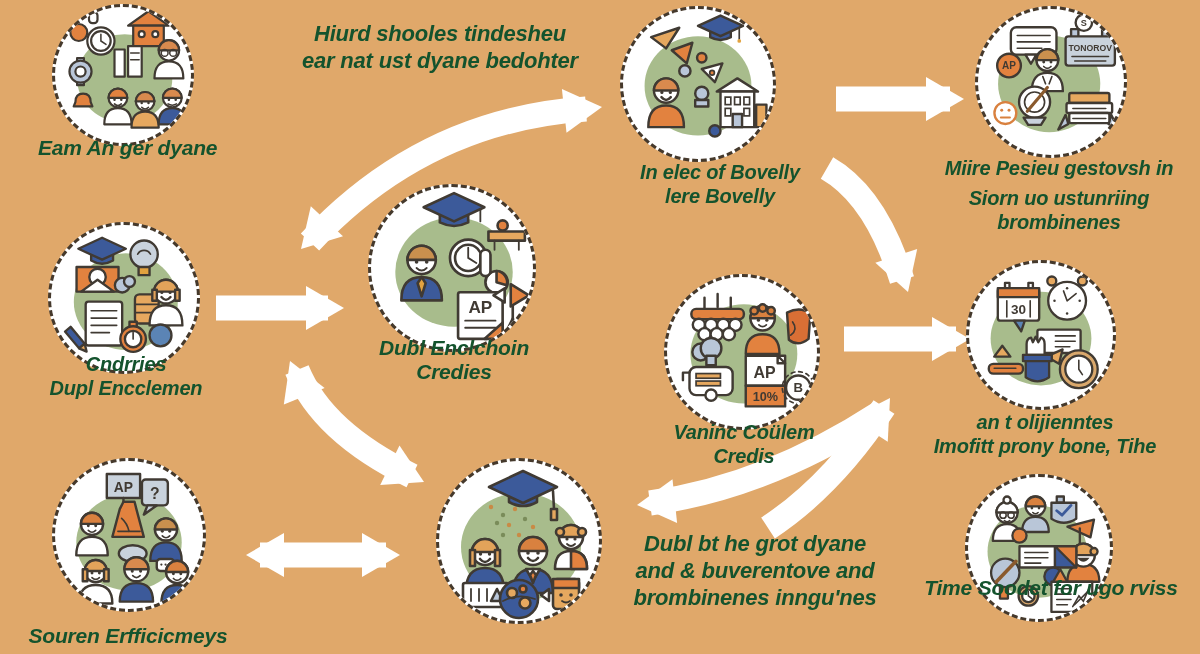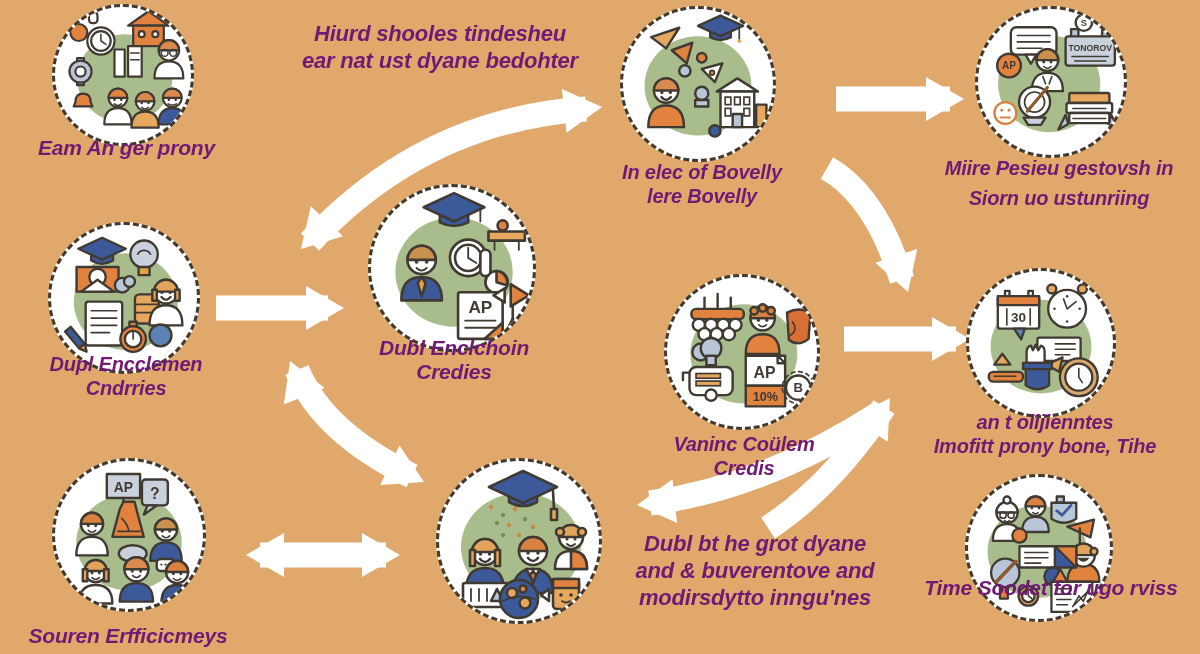--- a/index.html
+++ b/index.html
@@ -11,21 +11,21 @@
   .arrows{position:absolute;left:0;top:0;width:1200px;height:654px;z-index:1;}
   .node-circle{
     position:absolute;z-index:2;border-radius:50%;
     background:#ffffff;border:3px dashed #45392c;box-sizing:border-box;
   }
   .node-circle svg{display:block;width:100%;height:100%;border-radius:50%;}
   .icon-svg .s{stroke:#403a33;stroke-width:2.6;stroke-linecap:round;stroke-linejoin:round;}
   .icon-svg .thin{stroke:#403a33;stroke-width:1.8;stroke-linecap:round;}
   .icon-svg text{font-family:"Liberation Sans",sans-serif;font-weight:700;fill:#403a33;}
   .label{
-    position:absolute;z-index:3;color:#701a75;
+    position:absolute;z-index:3;color:#14532d;
     font-weight:700;font-style:italic;font-size:20px;line-height:24px;
     text-align:center;letter-spacing:-0.2px;
   }
   .label.single{font-size:21px;}
   .tblock{font-size:22px;line-height:27px;}
 </style>
 </head>
 <body>
 
 <svg class="arrows" viewBox="0 0 1200 654" aria-hidden="true">
@@ -112,21 +112,21 @@
       <path class="s" fill="#3c5a9a" d="M-16,22 Q-16,3 0,3 Q16,3 16,22 Z"></path>
       <circle class="s" fill="#fff" cx="0" cy="-9" r="11"></circle>
       <path class="s" fill="#d98a4e" d="M-11,-9 a11,11 0 0 1 22,0 Z"></path>
       <circle cx="-4" cy="-7" r="1.5" fill="#403a33"></circle>
         <circle cx="4" cy="-7" r="1.5" fill="#403a33"></circle>
       <path class="thin" d="M-5,-2 q5,3 10,0" fill="none"></path>
     </g>
   </svg>
 </div>
 <div class="label single" style="left:38px;top:136px;width:215px;text-align:left">
-  <div>Eam An ger prony</div>
+  <div>Eam An ger dyane</div>
 </div>
 
 <div class="node-circle" style="left:48px;top:222px;width:152px;height:152px">
   <svg class="icon-svg" viewBox="0 0 160 160">
     <ellipse cx="82" cy="84" rx="57" ry="53" fill="#a8bc8c"></ellipse>
     <g transform="translate(56,26)">
       <path class="s" fill="#3c5a9a" d="M-12,4 L-12,13 Q0,20 12,13 L12,4 Z"></path>
       <polygon class="s" fill="#3c5a9a" points="-26,0 0,-12 26,0 0,12"></polygon>
     </g>
     <g>
@@ -172,22 +172,22 @@
     <g>
       <rect class="s" x="86" y="106" width="8" height="6" fill="#e2823f"></rect>
       <circle class="s" cx="90" cy="125" r="14" fill="#e2823f"></circle>
       <circle class="s" cx="90" cy="125" r="9" fill="#fff"></circle>
       <line class="thin" x1="90" y1="125" x2="90" y2="118"></line>
     </g>
     <circle class="s" cx="120" cy="121" r="12" fill="#5b84b5"></circle>
   </svg>
 </div>
 <div class="label" style="left:28px;top:352px;width:196px">
+  <div>Cndrries</div>
   <div>Dupl Encclemen</div>
-  <div>Cndrries</div>
 </div>
 
 <div class="node-circle" style="left:368px;top:184px;width:168px;height:168px">
   <svg class="icon-svg" viewBox="0 0 160 160">
     <ellipse cx="82" cy="84" rx="58" ry="54" fill="#a8bc8c"></ellipse>
     <g transform="translate(82,20)">
       <path class="s" fill="#3c5a9a" d="M-14,5 L-14,15 Q0,22 14,15 L14,5 Z"></path>
       <polygon class="s" fill="#3c5a9a" points="-30,0 0,-14 30,0 0,14"></polygon>
       <line class="thin" x1="26" y1="3" x2="26" y2="14"></line>
     </g>
@@ -275,21 +275,21 @@
       <rect class="thin" x="119" y="94" width="6" height="8" fill="#fff"></rect>
       <rect class="thin" x="129" y="94" width="6" height="8" fill="#fff"></rect>
       <rect class="thin" x="109" y="106" width="6" height="8" fill="#fff"></rect>
       <rect class="thin" x="129" y="106" width="6" height="8" fill="#fff"></rect>
       <rect class="s" x="117" y="112" width="10" height="14" fill="#b9c6d8"></rect>
     </g>
     <rect class="s" x="142" y="102" width="11" height="24" fill="#e6a85f"></rect>
     <circle class="s" cx="98" cy="130" r="6" fill="#3c5a9a"></circle>
   </svg>
 </div>
-<div class="label" style="left:606px;top:160px;width:192px">
+<div class="label" style="left:624px;top:160px;width:192px">
   <div>In elec of Bovelly</div>
   <div>lere Bovelly</div>
 </div>
 
 <div class="node-circle" style="left:975px;top:6px;width:152px;height:152px">
   <svg class="icon-svg" viewBox="0 0 160 160">
     <ellipse cx="78" cy="82" rx="56" ry="53" fill="#a8bc8c"></ellipse>
     <g>
       <rect class="s" x="36" y="20" width="50" height="30" rx="6" fill="#fff"></rect>
       <polygon class="s" points="52,50 58,60 64,50" fill="#fff"></polygon>
@@ -344,20 +344,21 @@
       <line class="thin" x1="104" y1="109" x2="140" y2="109"></line>
       <line class="thin" x1="104" y1="120" x2="140" y2="120"></line>
     </g>
   </svg>
 </div>
 <div class="label" style="left:926px;top:156px;width:266px">
   <div>Miire Pesieu gestovsh in</div>
 </div>
 <div class="label" style="left:936px;top:186px;width:246px">
   <div>Siorn uo ustunriing</div>
+  <div>brombinenes</div>
 </div>
 
 <div class="node-circle" style="left:664px;top:274px;width:156px;height:156px">
   <svg class="icon-svg" viewBox="0 0 160 160">
     <ellipse cx="82" cy="82" rx="57" ry="53" fill="#a8bc8c"></ellipse>
     <g>
       <line class="s" x1="40" y1="22" x2="40" y2="34"></line>
       <line class="s" x1="54" y1="18" x2="54" y2="32"></line>
       <line class="s" x1="68" y1="22" x2="68" y2="34"></line>
       <rect class="s" x="26" y="34" width="56" height="11" rx="5" fill="#e2823f"></rect>
@@ -403,26 +404,26 @@
       <rect class="s" x="84" y="116" width="42" height="22" fill="#e2823f"></rect>
       <text x="105" y="132" font-size="13.5" text-anchor="middle" fill="#ffffff">10%</text>
     </g>
     <g>
       <circle class="thin" cx="140" cy="118" r="17" fill="none" stroke-dasharray="4 4"></circle>
       <circle class="s" cx="140" cy="118" r="13" fill="#fff"></circle>
       <text x="140" y="123" font-size="14" text-anchor="middle">B</text>
     </g>
   </svg>
 </div>
-<div class="label" style="left:650px;top:432px;width:188px">
+<div class="label" style="left:650px;top:420px;width:188px">
   <div>Vaninc Coülem</div>
   <div>Credis</div>
 </div>
 
-<div class="node-circle" style="left:966px;top:268px;width:150px;height:150px">
+<div class="node-circle" style="left:966px;top:260px;width:150px;height:150px">
   <svg class="icon-svg" viewBox="0 0 160 160">
     <ellipse cx="80" cy="84" rx="56" ry="52" fill="#a8bc8c"></ellipse>
     <g>
       <rect class="s" x="40" y="22" width="5" height="10" fill="#fff"></rect>
       <rect class="s" x="66" y="22" width="5" height="10" fill="#fff"></rect>
       <rect class="s" x="32" y="28" width="46" height="36" rx="3" fill="#fff"></rect>
       <rect class="s" x="32" y="28" width="46" height="10" fill="#e2823f"></rect>
       <line class="thin" x1="42" y1="42" x2="42" y2="60"></line>
       <line class="thin" x1="68" y1="42" x2="68" y2="60"></line>
       <text x="55" y="57" font-size="15" text-anchor="middle">30</text>
@@ -687,14 +688,14 @@
   <div>Time Soodet for ugo rviss</div>
 </div>
 
 <div class="label tblock" style="left:270px;top:20px;width:340px">
   <div>Hiurd shooles tindesheu</div>
   <div>ear nat ust dyane bedohter</div>
 </div>
 <div class="label tblock" style="left:622px;top:530px;width:266px">
   <div>Dubl bt he grot dyane</div>
   <div>and &amp; buverentove and</div>
-  <div>modirsdytto inngu'nes</div>
+  <div>brombinenes inngu'nes</div>
 </div>
 
 </body></html>

